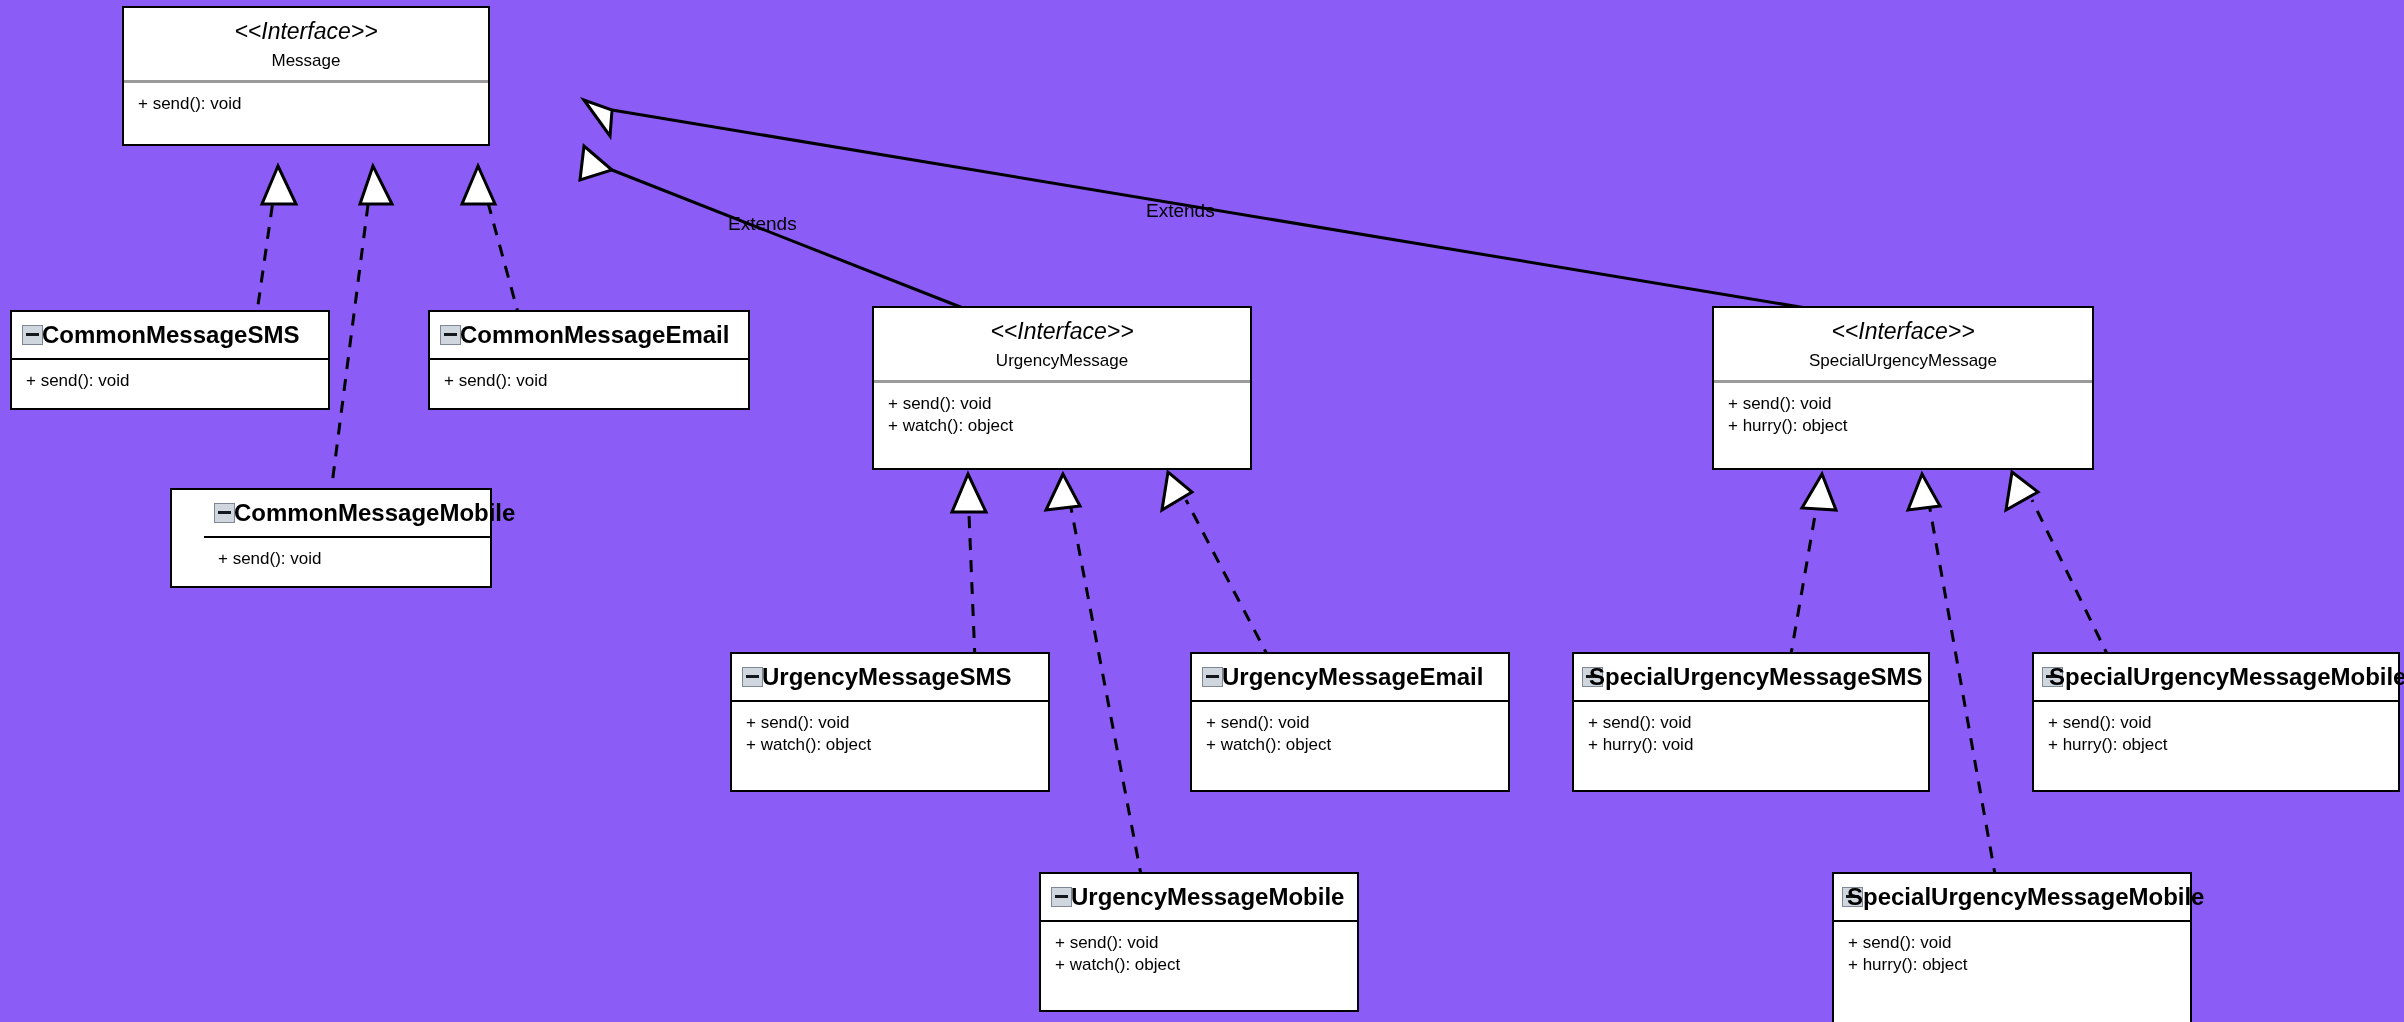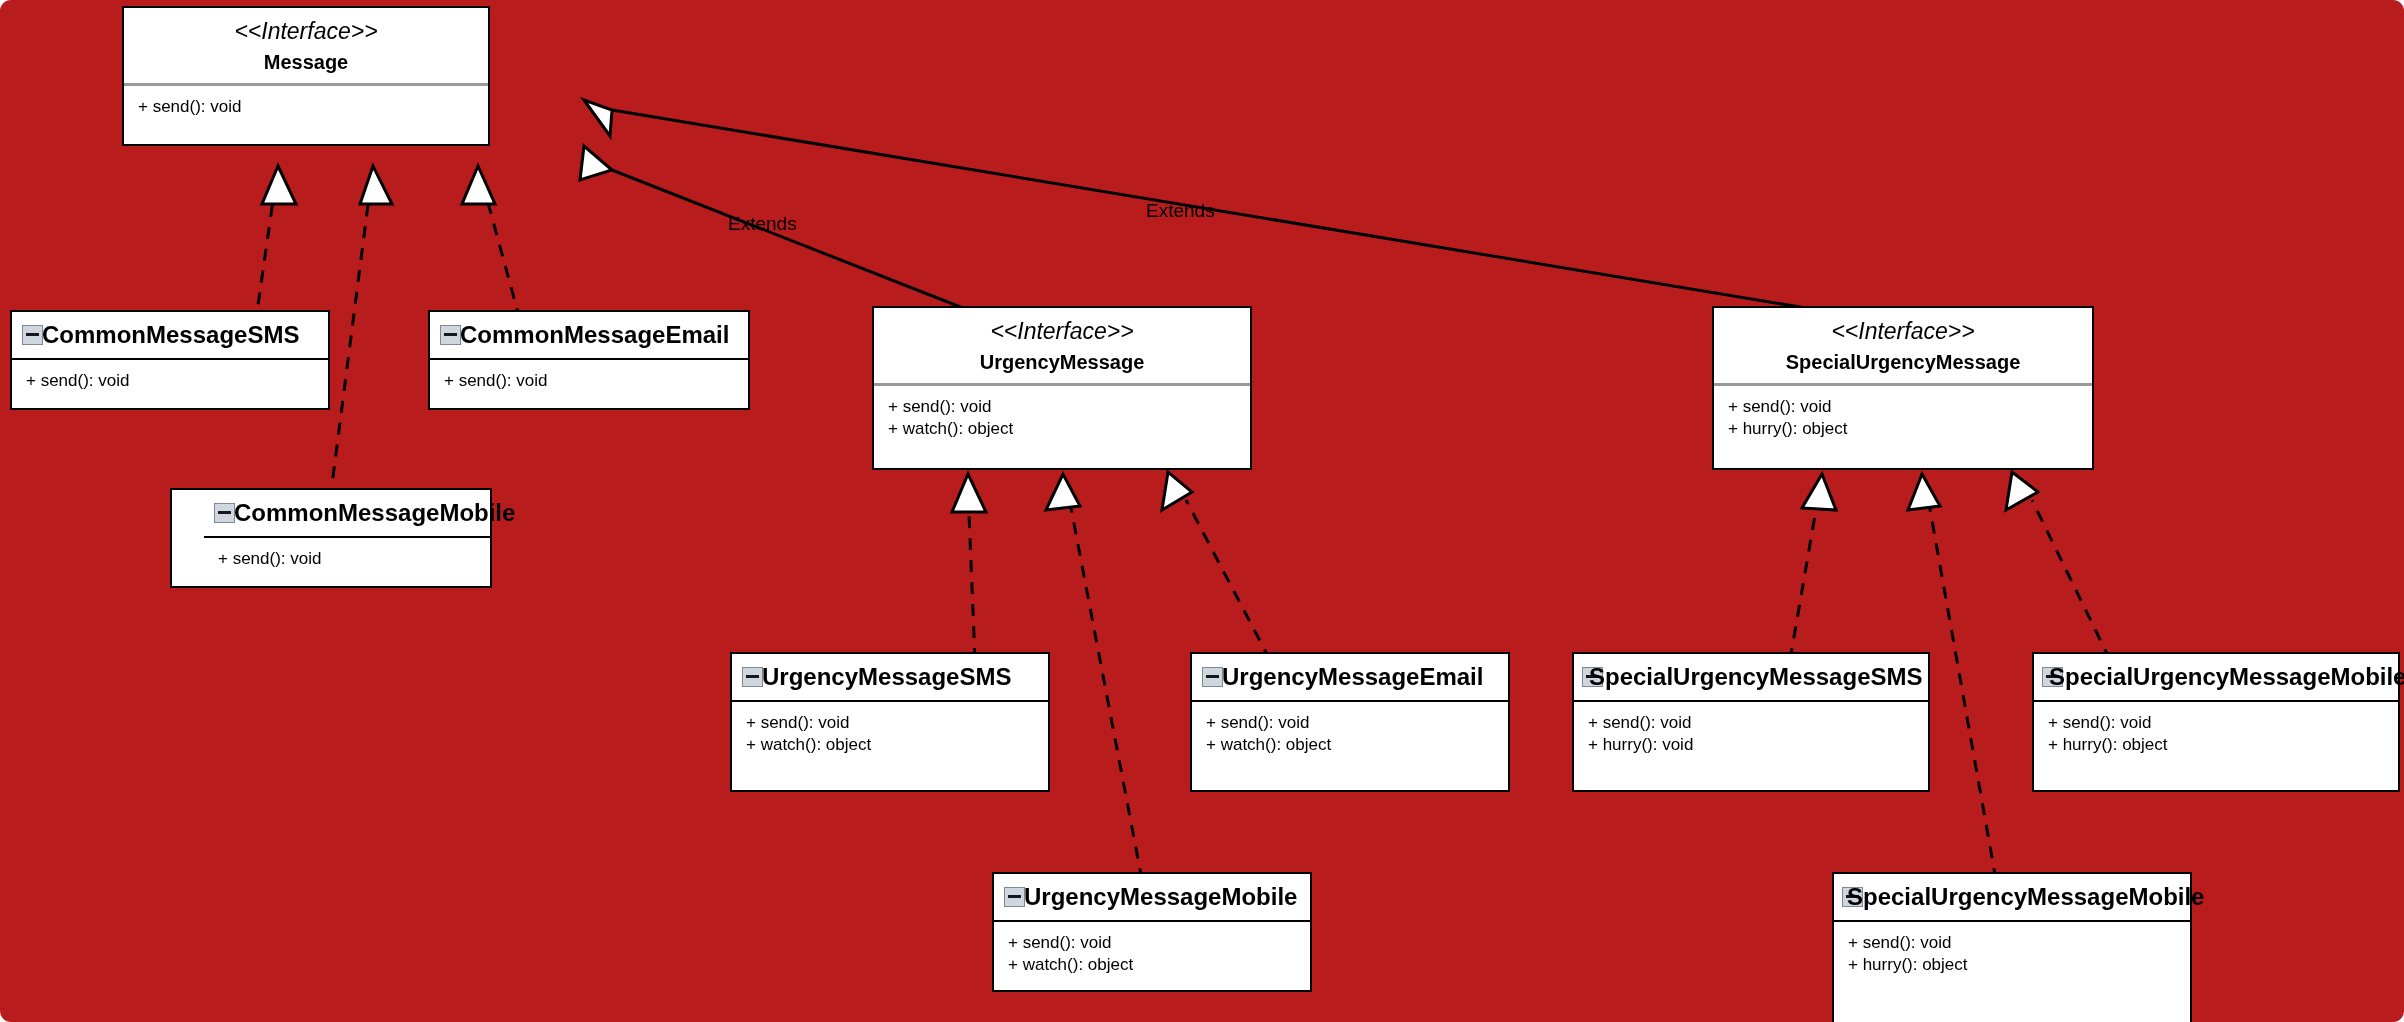--- a/index.html
+++ b/index.html
@@ -8,23 +8,22 @@
     padding: 0;
     background: #ffffff;
   }
   body {
     font-family: "Liberation Sans", sans-serif;
   }
   #canvas {
     position: relative;
     width: 2404px;
     height: 1022px;
-    background: #b91c1c;
+    background: #8b5cf6;
     overflow: hidden;
-    border-radius: 11px;
   }
   #edges {
     position: absolute;
     left: 0;
     top: 0;
     width: 2404px;
     height: 1022px;
     pointer-events: none;
   }
   .uml-box {
@@ -42,22 +41,22 @@
   .iface-stereo {
     display: block;
     font-style: italic;
     font-size: 23px;
     line-height: 1.0;
     color: #000;
     padding-top: 12px;
   }
   .iface-name {
     display: block;
-    font-weight: bold;
-    font-size: 20px;
+    font-weight: normal;
+    font-size: 17px;
     line-height: 1.0;
     color: #000;
     padding-top: 9px;
     padding-bottom: 11px;
   }
   .iface-sep {
     height: 3px;
     background: #9a9a9a;
     width: 100%;
   }
@@ -290,21 +289,21 @@
       <span class="cls-icon"></span>
       <span class="cls-name" style="margin-left:-15px;">SpecialUrgencyMessageMobile</span>
     </div>
     <div class="cls-sep"></div>
     <div class="members">
       <div class="member">+ send(): void</div>
       <div class="member">+ hurry(): object</div>
     </div>
   </div>
 
-  <div class="uml-box" style="left:992px; top:872px; width:320px; height:120px;">
+  <div class="uml-box" style="left:1039px; top:872px; width:320px; height:140px;">
     <div class="cls-header">
       <span class="cls-icon"></span>
       <span class="cls-name">UrgencyMessageMobile</span>
     </div>
     <div class="cls-sep"></div>
     <div class="members">
       <div class="member">+ send(): void</div>
       <div class="member">+ watch(): object</div>
     </div>
   </div>

